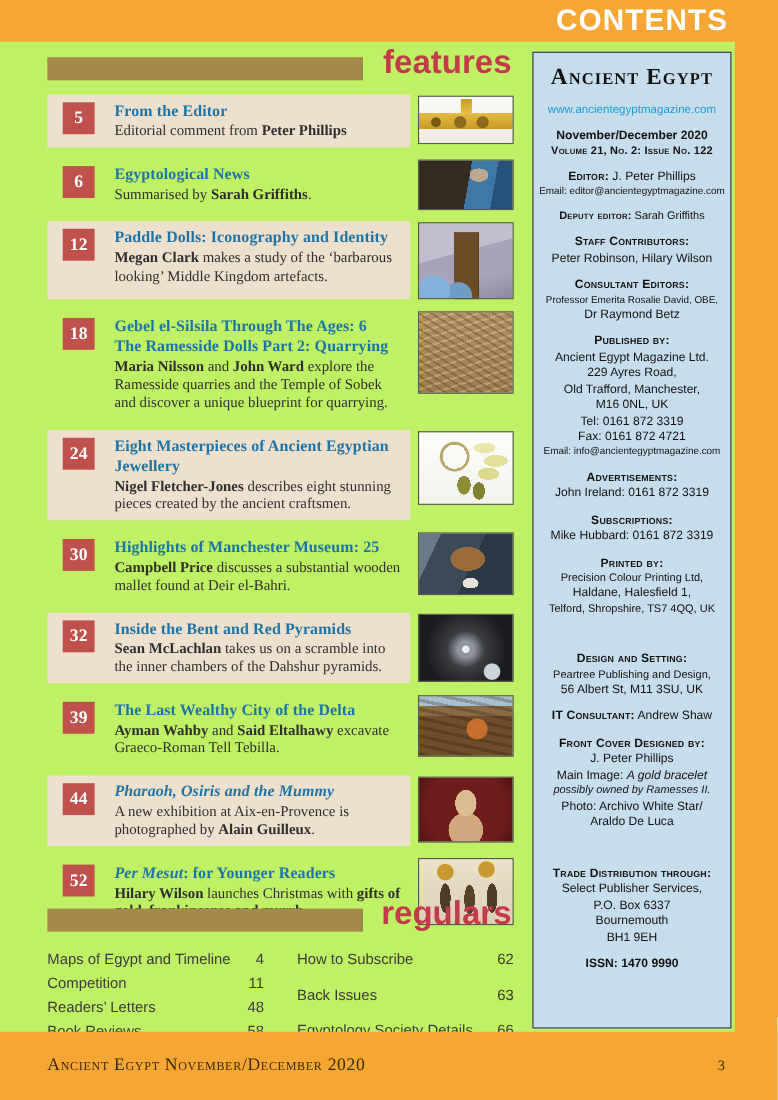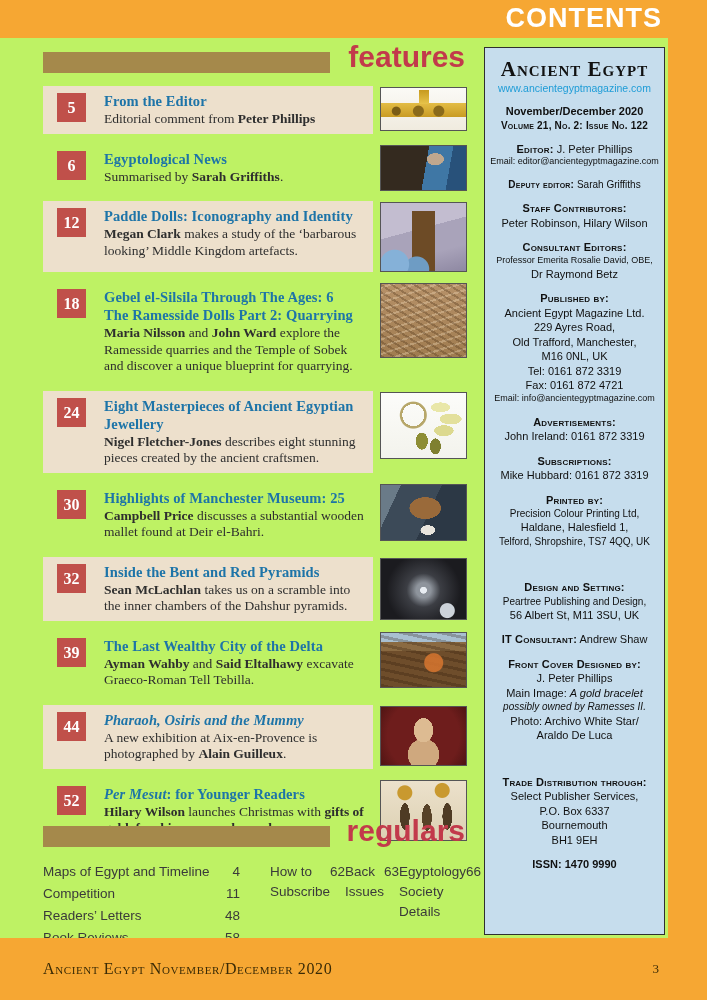--- a/index.html
+++ b/index.html
@@ -83,33 +83,33 @@
     radial-gradient(circle at 50% 50%, #6e1d1c 0 70%, #4f1413 100%);}
   .t-painted-relief{background:
     radial-gradient(circle at 28% 20%, #c9992f 0 7px, transparent 8px),
     radial-gradient(circle at 72% 16%, #c9992f 0 7px, transparent 8px),
     radial-gradient(8px 22px at 28% 60%, #4e3b24 0 60%, transparent 61%),
     radial-gradient(8px 22px at 54% 62%, #574228 0 60%, transparent 61%),
     radial-gradient(8px 22px at 78% 60%, #4e3b24 0 60%, transparent 61%),
     linear-gradient(180deg,#ece1cb,#dcd0b3);}
   
   .regulars-wrap{position:absolute;left:43px;top:820px;width:424px;}
-  .r-cols{display:grid;grid-template-columns:197px 197px;column-gap:30px;margin-top:4px;}
+  .r-cols{display:grid;grid-template-columns:197px 197px;column-gap:30px;margin-top:4px;text-align:right;}
   .r-entry{display:flex;justify-content:space-between;margin-bottom:2px;
            font-family:"Liberation Sans",sans-serif;font-size:13.5px;line-height:20px;color:#3a3a3a;}
-  .r-col.rightcol{display:flex;flex-direction:row;justify-content:space-between;padding-bottom:3px;}
+  .r-col.rightcol{display:flex;flex-direction:column;justify-content:space-between;padding-bottom:3px;}
   .r-col.rightcol .r-entry{margin-bottom:0;}
   
   .sidebar{position:absolute;left:484px;top:47px;width:181px;height:888px;
            background:#C6DDED;border:1px solid #2f2f2f;box-sizing:border-box;
            padding:11px 5px 8px 5px;text-align:center;overflow:hidden;
            font-family:"Liberation Sans",sans-serif;color:#101010;}
   .masthead{font-family:"Liberation Serif",serif;font-variant:small-caps;font-weight:600;
             font-size:21px;letter-spacing:1px;line-height:1;color:#111;text-align:center;}
-  .site{font-size:10.5px;color:#1E9CD7;margin-top:2px;}
+  .site{font-size:10.5px;color:#1E9CD7;margin-top:14px;}
   .sb-blocks{margin-top:10px;display:flex;flex-direction:column;gap:10px;}
   .sb-block.gap-lg{margin-top:22px;}
   .sb-line{font-size:11px;line-height:1.32;}
   .sb-label{font-weight:bold;font-variant:small-caps;letter-spacing:.2px;}
 </style>
 </head>
 <body>
 
 <div class="page">
 

